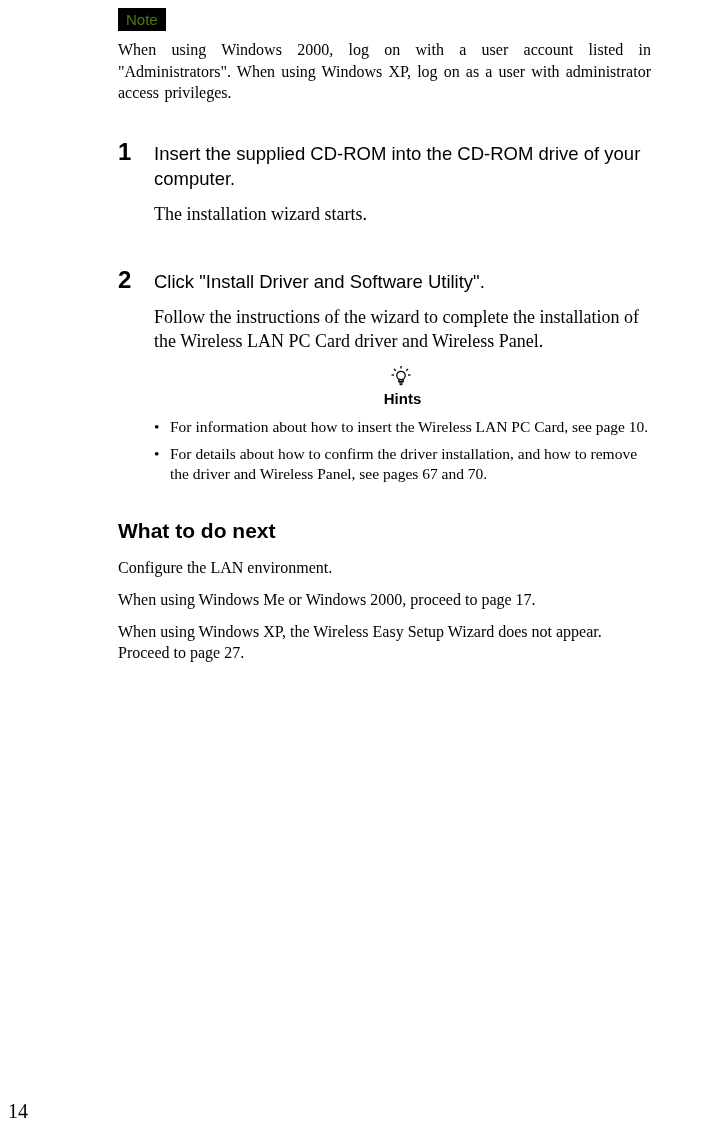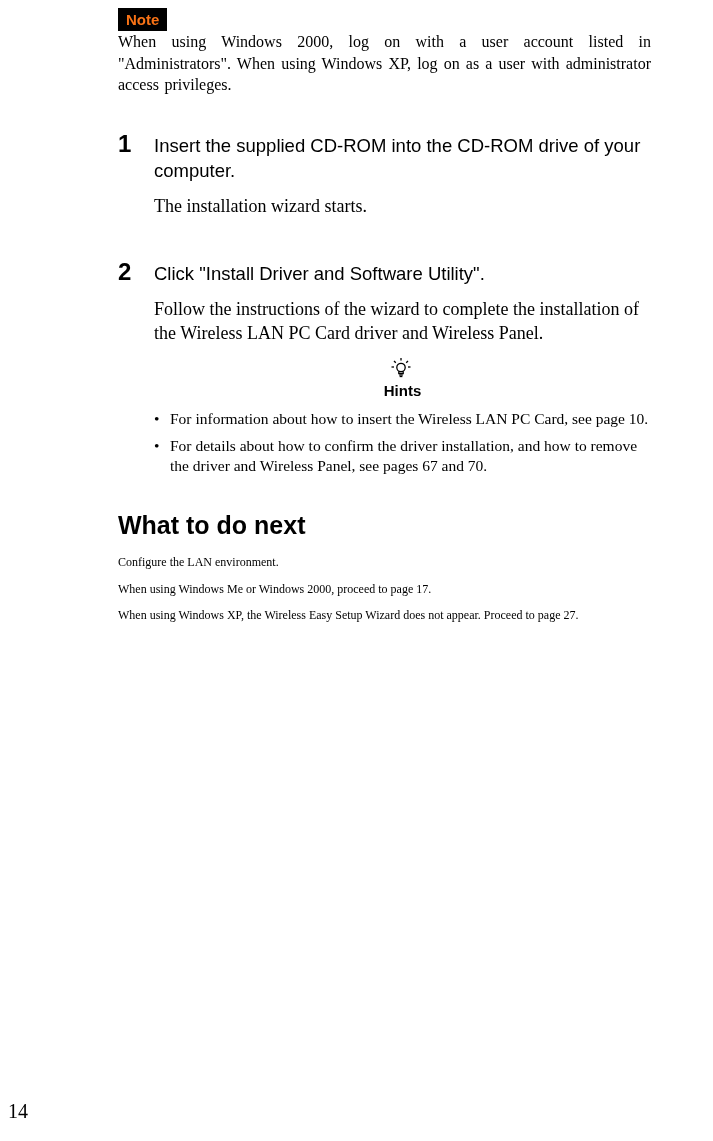--- a/index.html
+++ b/index.html
@@ -10,26 +10,26 @@
     font-family: "Times New Roman", Times, serif;
     color: #000;
     position: relative;
   }
   .content {
     padding: 8px 62px 0 118px;
   }
   .note-badge {
     display: inline-block;
     background: #000;
-    color: #f97316;
+    color: #4d7c0f;
     font-family: Arial, Helvetica, sans-serif;
-    font-weight: bold;
+    font-weight: normal;
     font-size: 15px;
     padding: 3px 8px 3px 8px;
-    margin-bottom: 0;
+    margin-bottom: 8px;
   }
   .note-text {
     font-size: 16px;
     line-height: 1.35;
     text-align: justify;
     word-spacing: 0.1em;
     margin-bottom: 34px;
   }
   .step {
     margin-bottom: 28px;
@@ -85,26 +85,26 @@
     line-height: 1.35;
     margin-bottom: 6px;
   }
   .hint-bullet {
     width: 16px;
     flex-shrink: 0;
   }
   .section-heading {
     font-family: Arial, Helvetica, sans-serif;
     font-weight: bold;
-    font-size: 25px;
+    font-size: 21px;
     margin-top: 24px;
     margin-bottom: 14px;
   }
   .para {
-    font-size: 12px;
+    font-size: 16px;
     line-height: 1.35;
     margin-bottom: 10px;
   }
   .page-num {
     position: absolute;
     bottom: 18px;
     left: 8px;
     font-size: 20px;
     font-family: "Times New Roman", Times, serif;
   }

